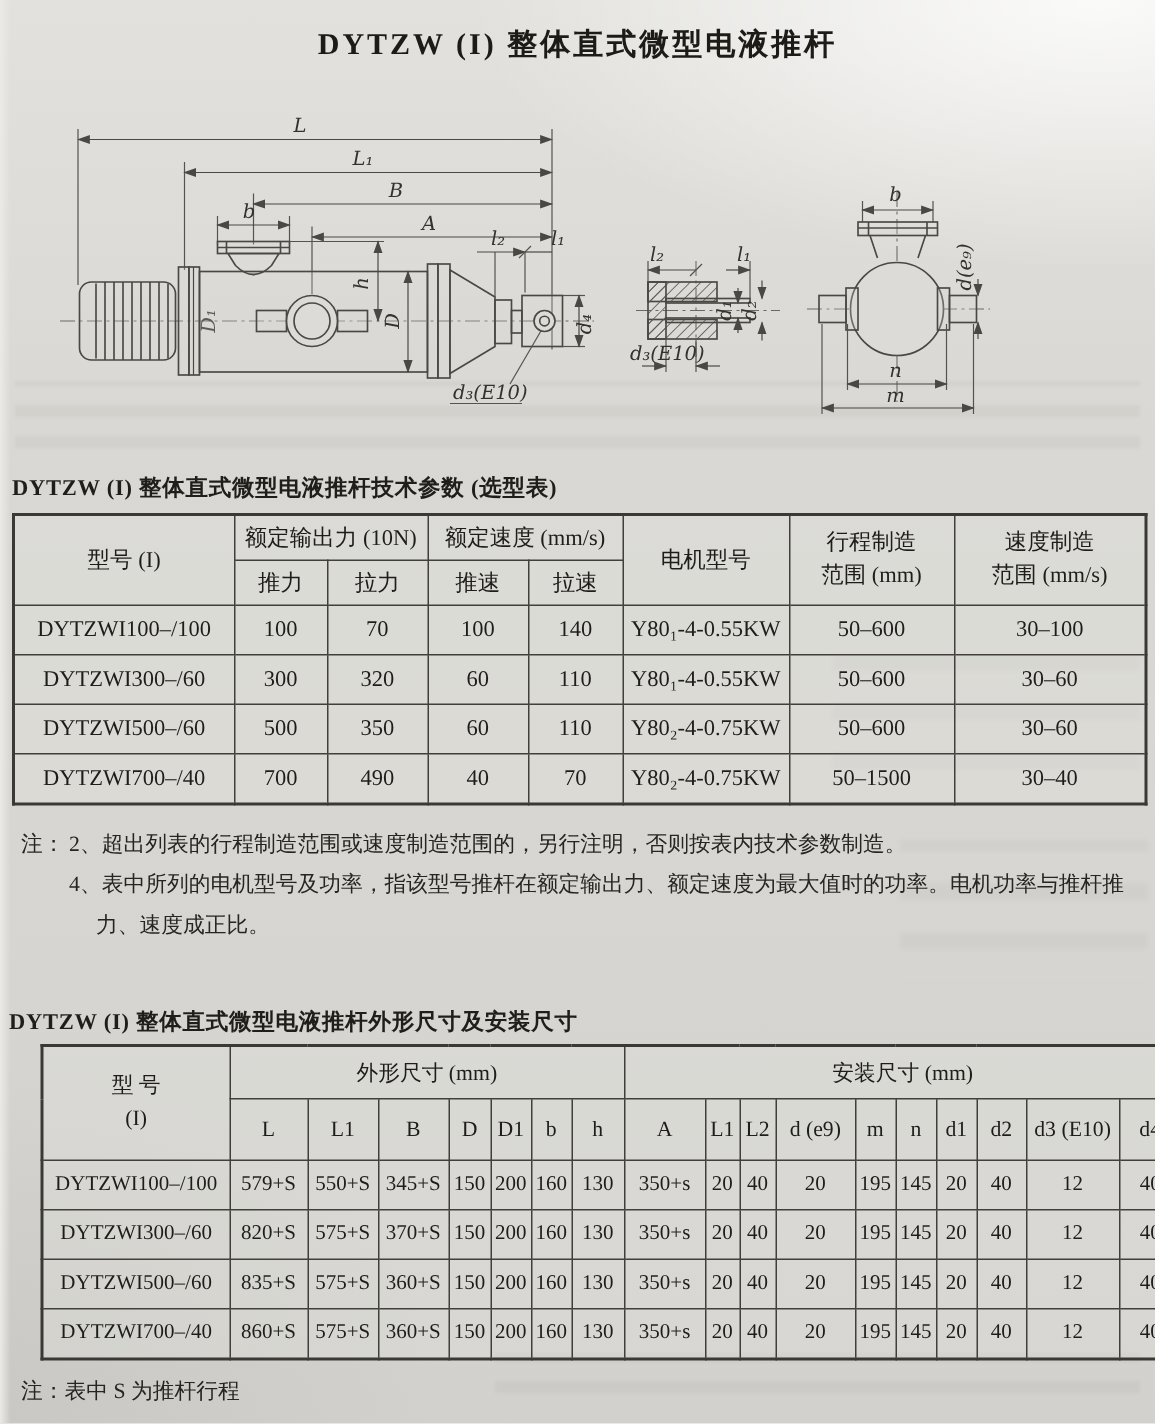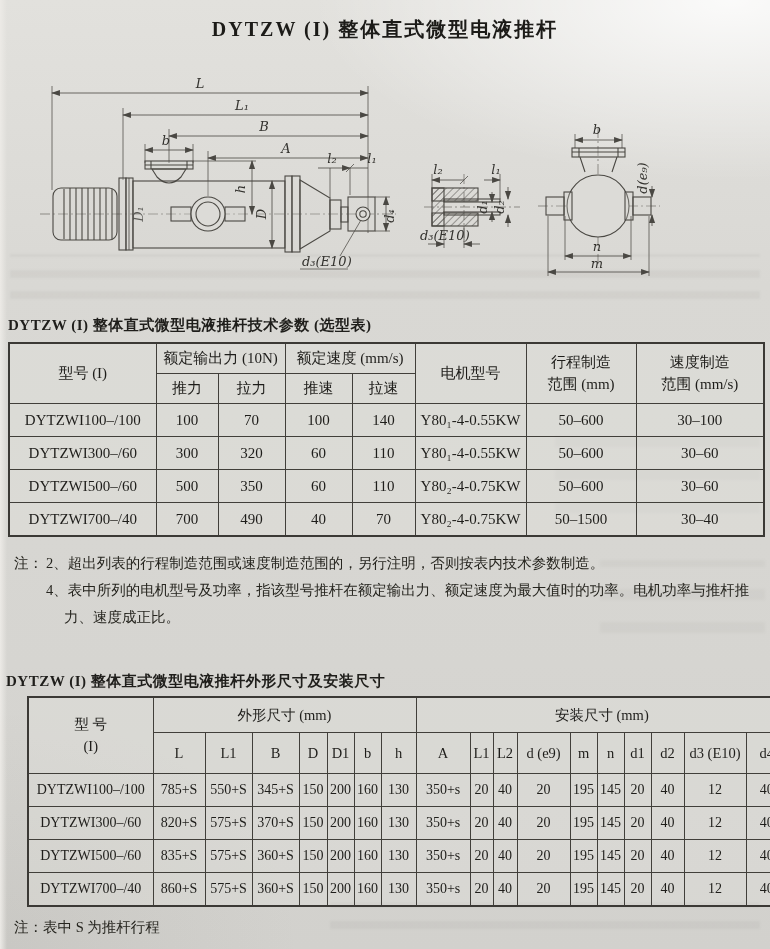--- a/index.html
+++ b/index.html
@@ -397,21 +397,21 @@
       <th>n</th>
       <th>d1</th>
       <th>d2</th>
       <th>d3 (E10)</th>
       <th>d4</th>
     </tr>
   </thead>
   <tbody>
     <tr>
       <td>DYTZWI100–/100</td>
-      <td>785+S</td>
+      <td>579+S</td>
       <td>550+S</td>
       <td>345+S</td>
       <td>150</td>
       <td>200</td>
       <td>160</td>
       <td>130</td>
       <td>350+s</td>
       <td>20</td>
       <td>40</td>
       <td>20</td>

